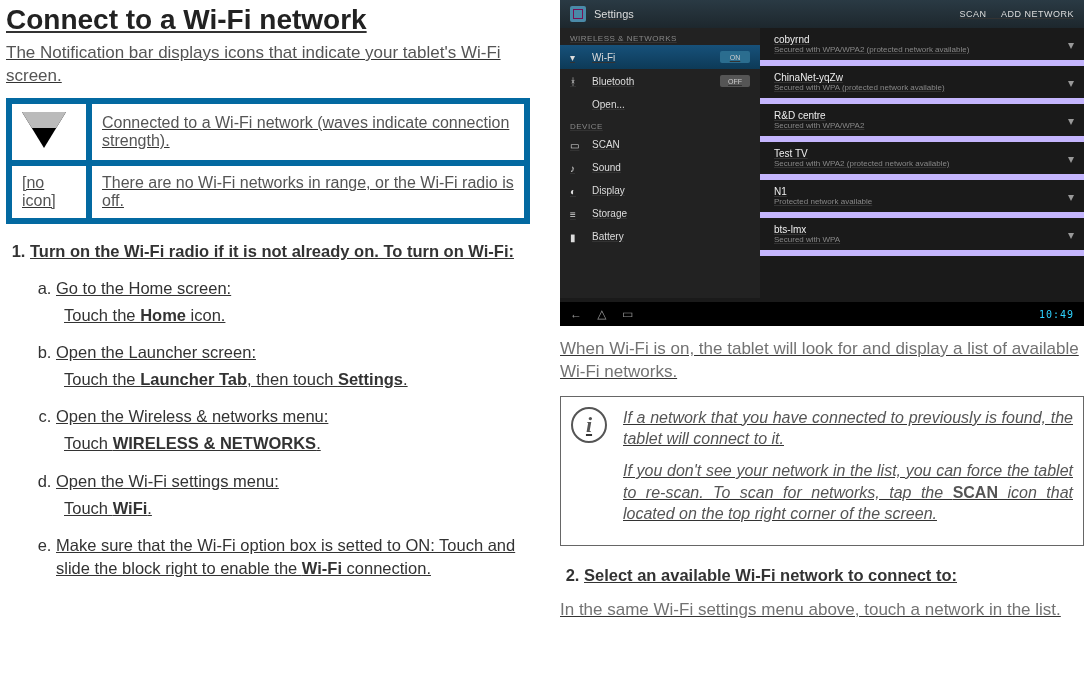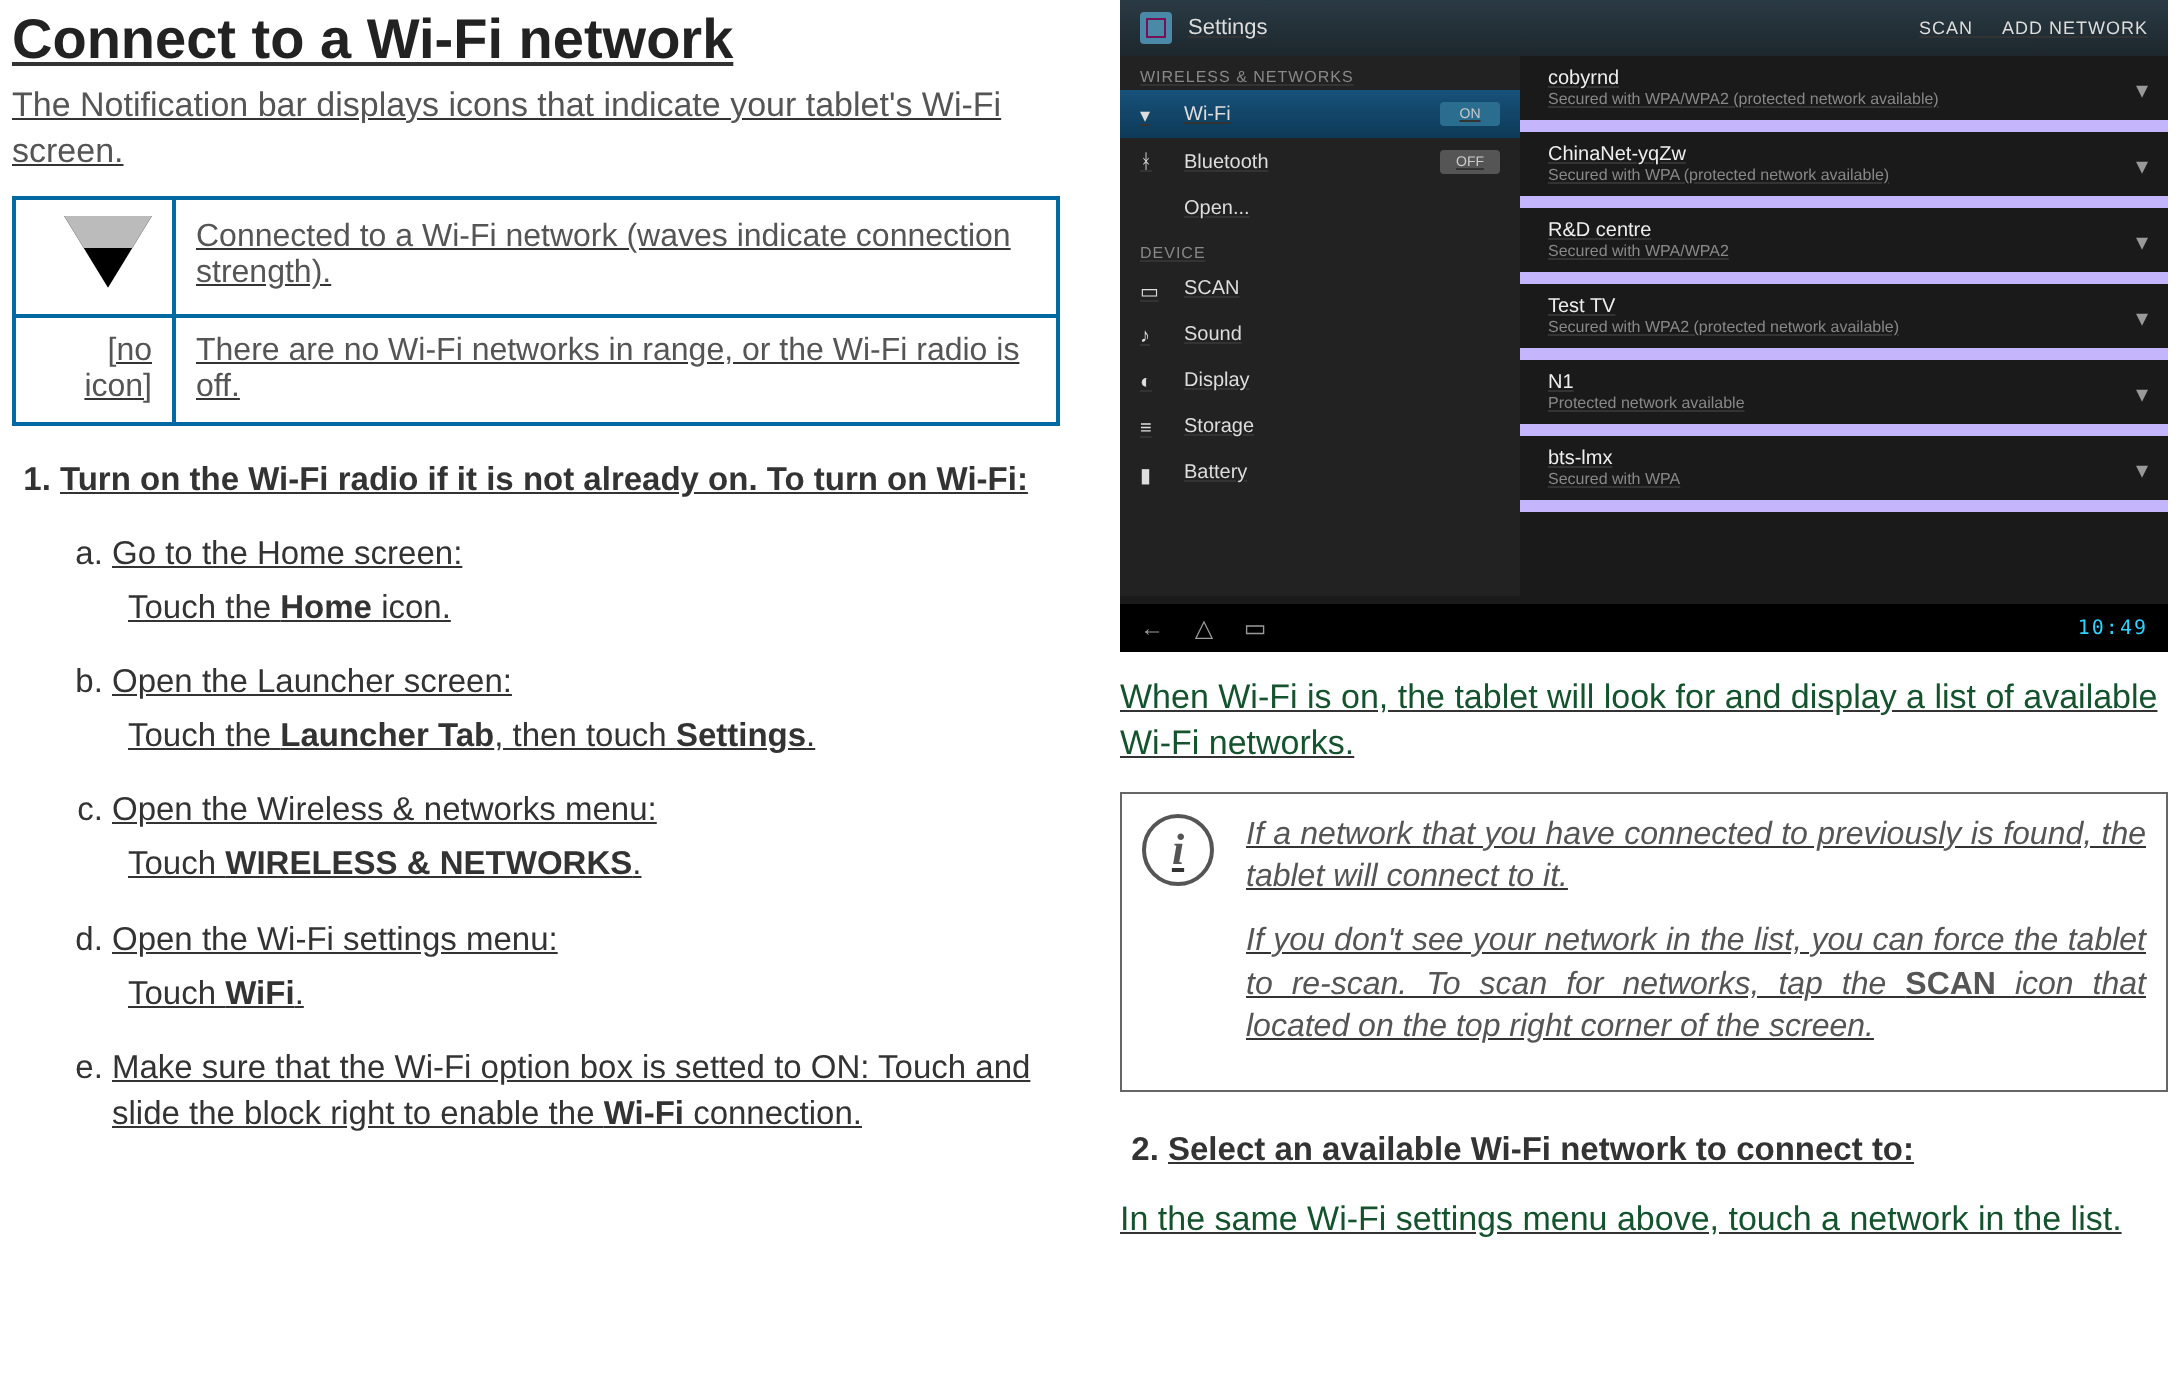--- a/index.html
+++ b/index.html
@@ -33,29 +33,29 @@
     line-height: 1.35;
     margin: 0 0 10px 0;
     color: #555;
   }
   table.icon-table {
     border-collapse: collapse;
     width: 100%;
     margin-bottom: 16px;
   }
   table.icon-table td {
-    border: 2px solid #0369a1;
+    border: 6px solid #0369a1;
     padding: 8px 10px;
     font-size: 16px;
     color: #555;
     vertical-align: middle;
   }
   table.icon-table td.icon-cell {
     width: 80px;
-    text-align: right;
+    text-align: left;
   }
   .wifi-signal-icon {
     width: 44px; height: 36px;
     background: #000;
     display: inline-block;
     position: relative;
     clip-path: polygon(0 0, 100% 0, 50% 100%);
   }
   .wifi-signal-icon::after {
     content:"";
@@ -88,21 +88,21 @@
     margin-bottom: 4px;
   }
   ol.substeps .subdetail {
     display: block;
     padding-left: 8px;
   }
   .bold { font-weight: bold; }
   .right-para {
     font-size: 17px;
     line-height: 1.35;
-    color: #14532d;
+    color: #737373;
     margin: 12px 0;
   }
   .info-box {
     border: 1px solid #666;
     display: flex;
     padding: 10px;
     gap: 16px;
     margin: 10px 0 18px 0;
     align-items: flex-start;
   }

